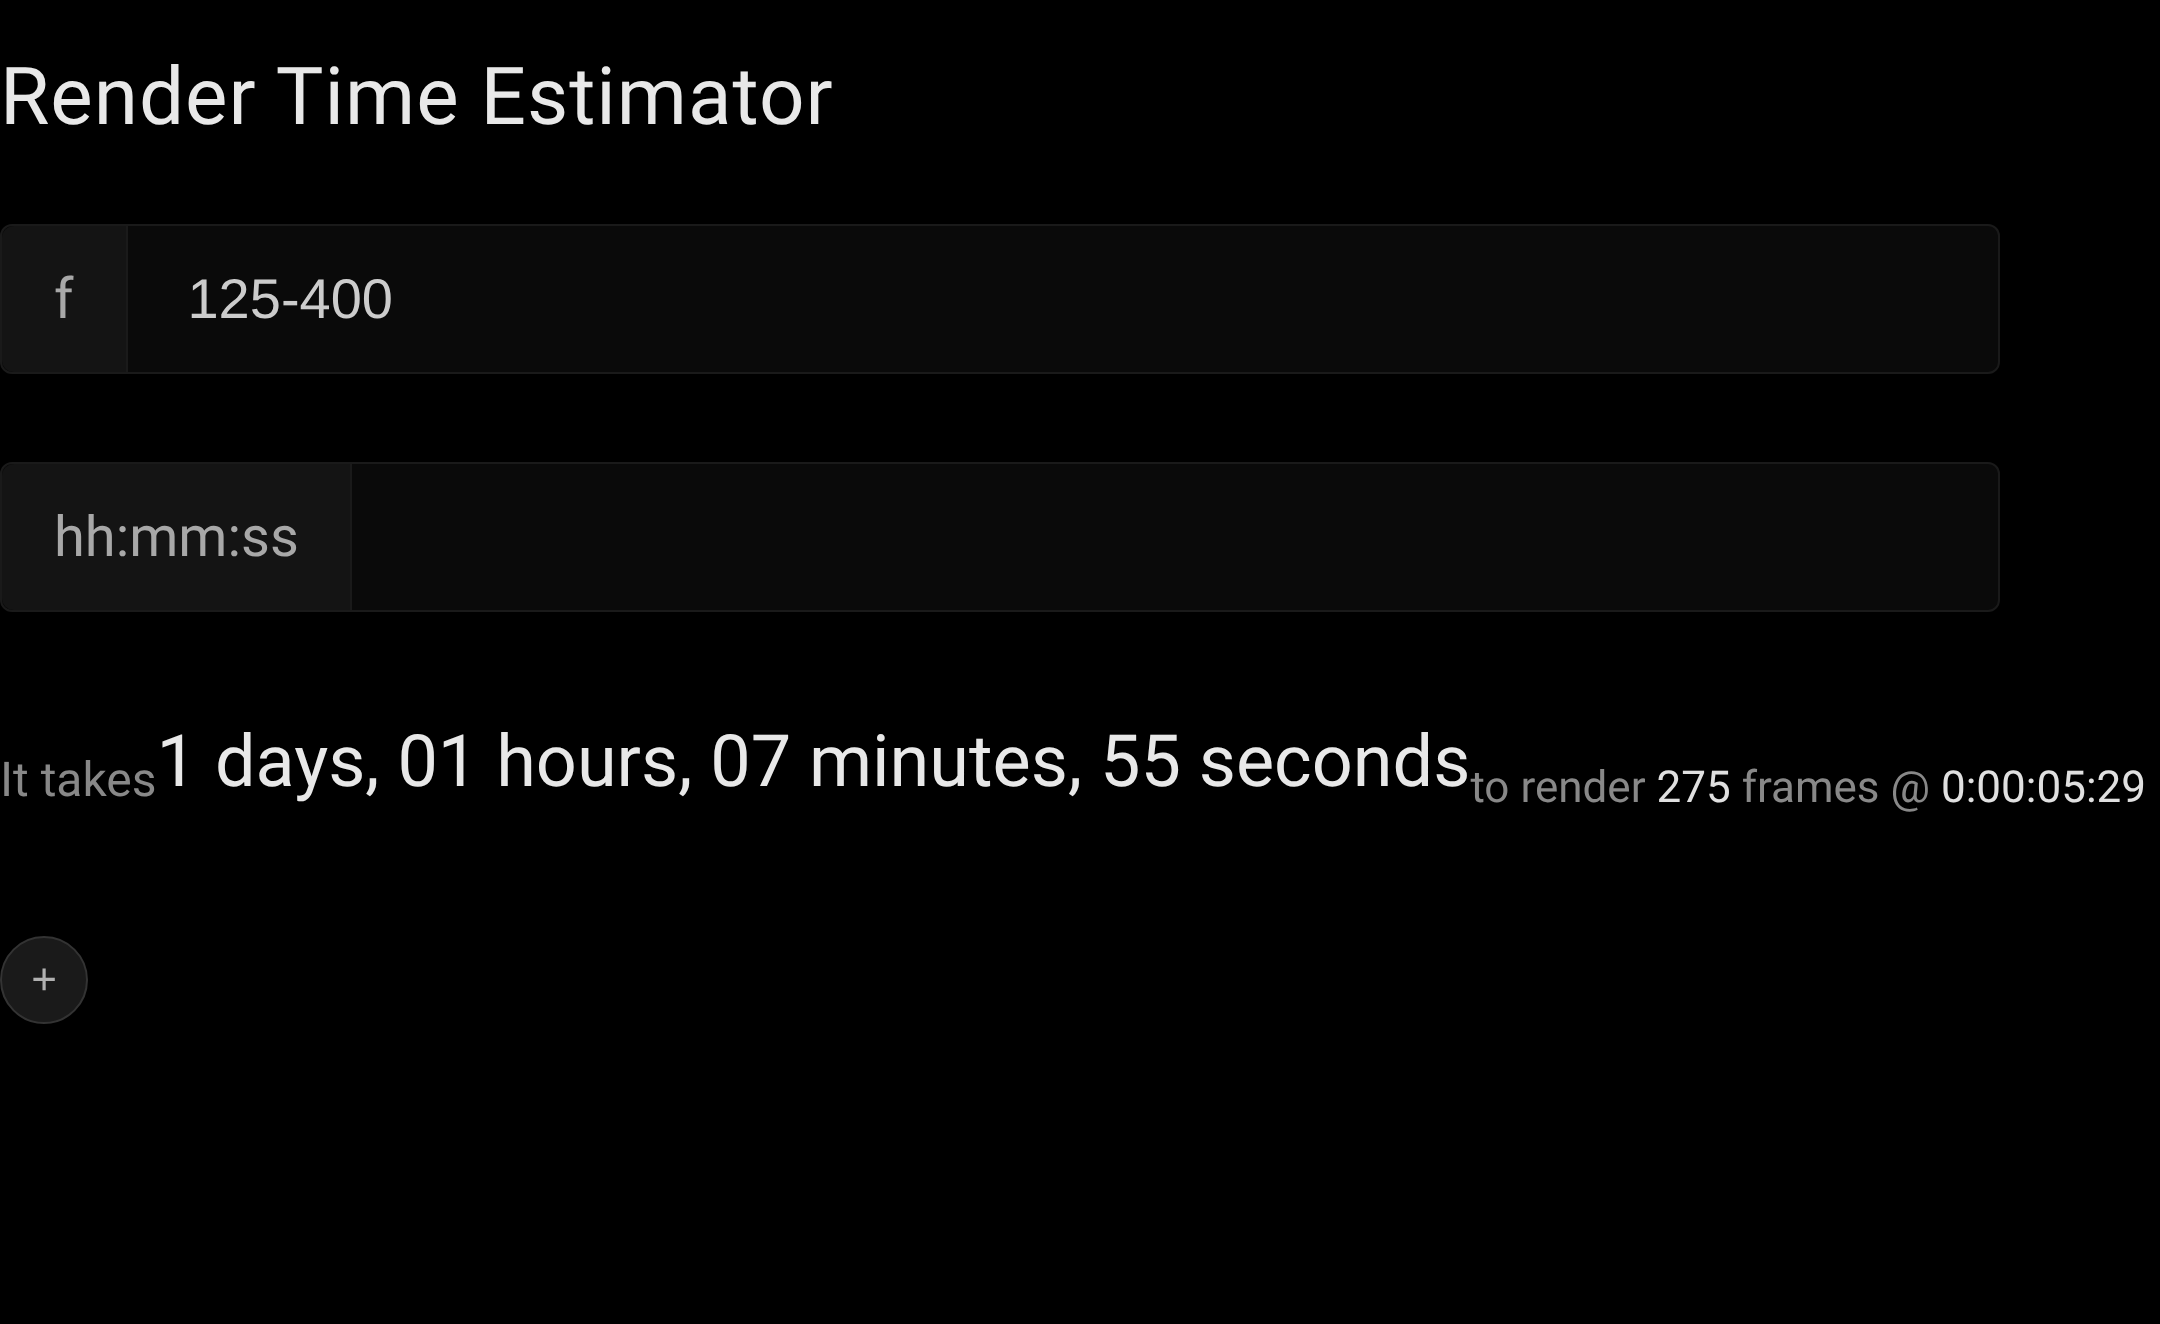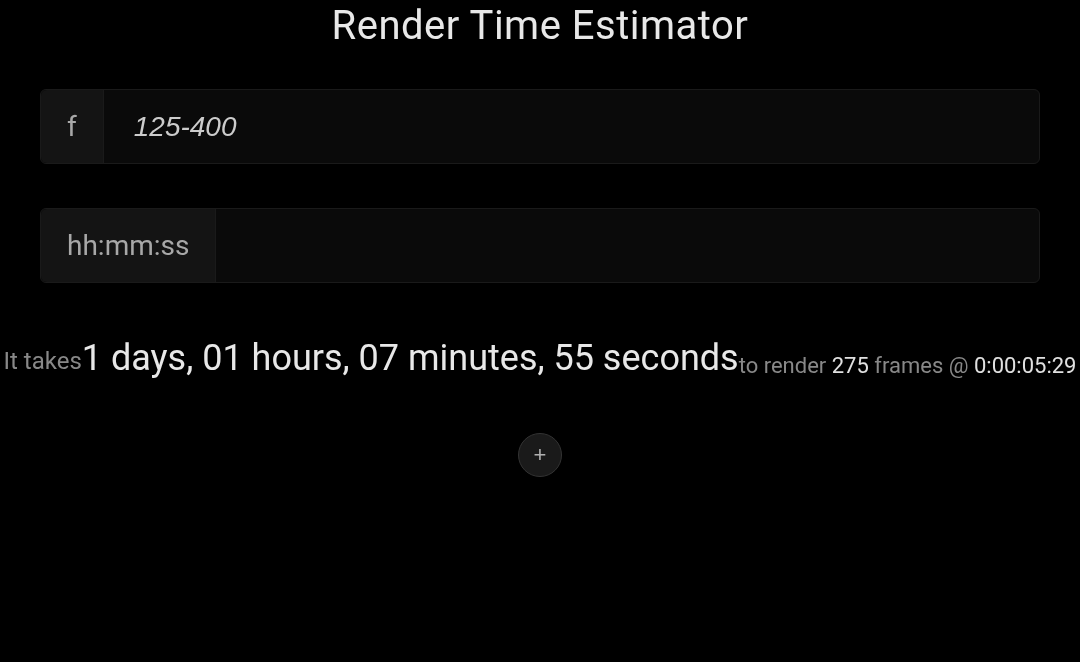--- a/index.html
+++ b/index.html
@@ -11,23 +11,23 @@
       width: 1080px;
       height: 662px;
       background: #000000;
       font-family: -apple-system, BlinkMacSystemFont, "Segoe UI", Roboto, "Helvetica Neue", Arial, sans-serif;
       color: #d8d8d8;
       overflow: hidden;
     }
     .container {
       display: flex;
       flex-direction: column;
-      align-items: center;
+      align-items: flex-start;
       width: 100%;
-      padding-top: 2px;
+      padding-top: 25px;
     }
     .title {
       font-size: 40px;
       font-weight: 400;
       color: #e8e8e8;
       margin-bottom: 40px;
       letter-spacing: 0.5px;
     }
     .input-row {
       display: flex;
@@ -51,38 +51,37 @@
     }
     .input-value {
       flex: 1;
       color: #cccccc;
       font-size: 28px;
       font-weight: 400;
       padding: 20px 30px;
       background: transparent;
       border: none;
       outline: none;
-      font-style: italic;
     }
     .result-block {
       display: flex;
       flex-direction: row;
       align-items: center;
       margin-top: 10px;
     }
     .result-takes {
       font-size: 24px;
       color: #888888;
       margin-bottom: 8px;
     }
     .result-total {
       font-size: 36px;
       font-weight: 400;
       color: #e8e8e8;
-      margin-bottom: 14px;
+      margin-bottom: 26px;
     }
     .result-detail {
       font-size: 22px;
       color: #888888;
     }
     .result-detail .strong {
       color: #e0e0e0;
     }
     .add-button {
       width: 44px;

